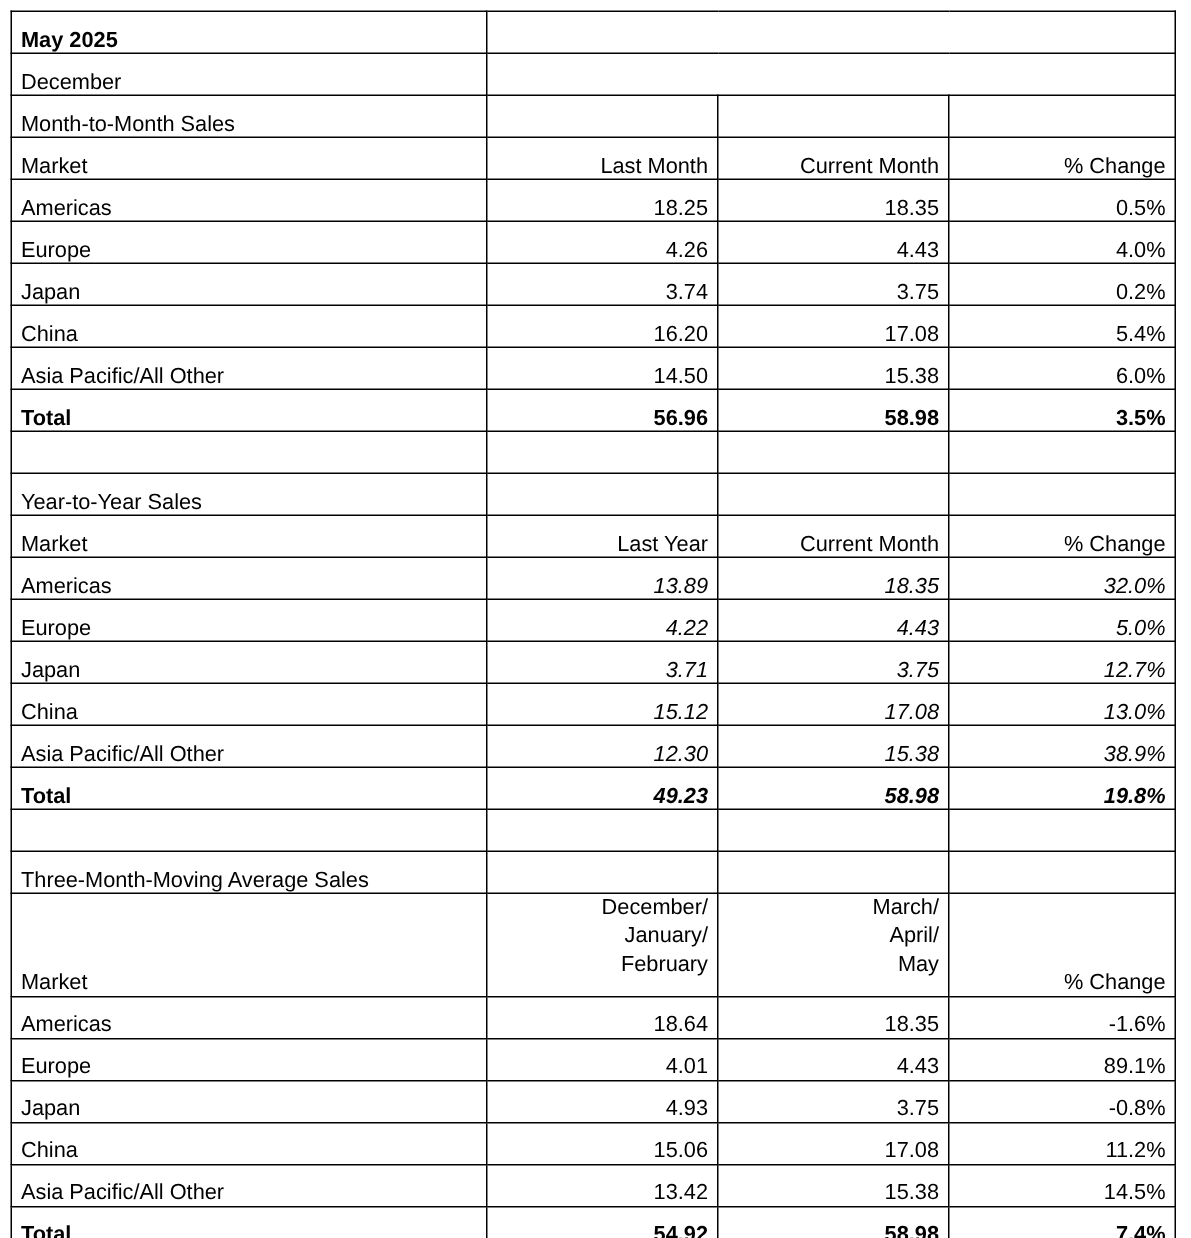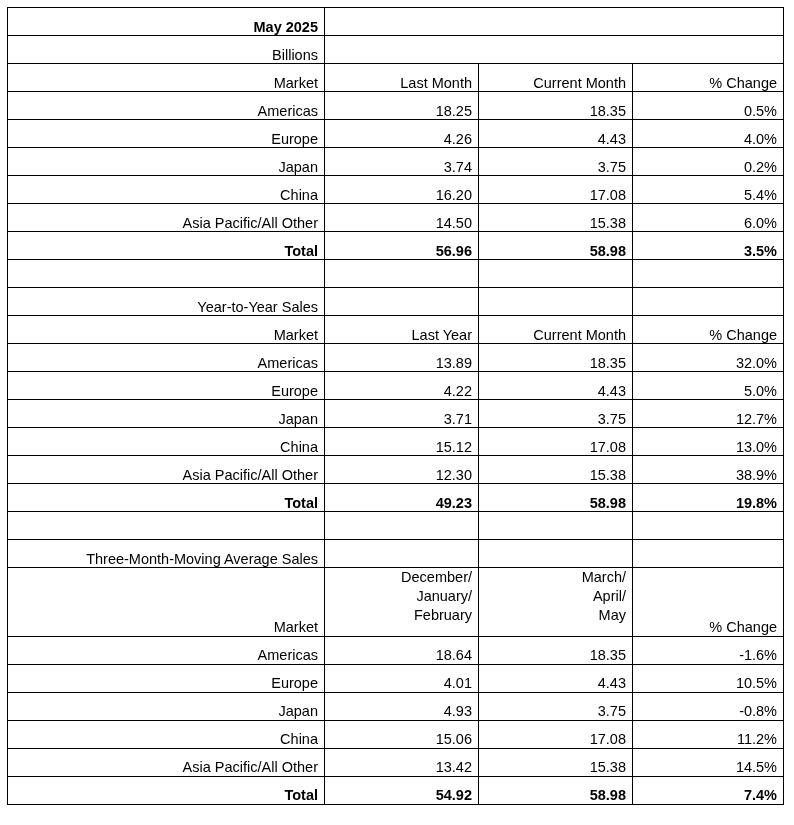--- a/index.html
+++ b/index.html
@@ -44,28 +44,28 @@
     white-space: nowrap;
   }
 
   
   col.c-market  { width: 317px; }
   col.c-prev    { width: 154px; }
   col.c-curr    { width: 154px; }
   col.c-chg     { width: 151px; }
 
   .num   { text-align: right; }
-  .lbl   { text-align: right; }
+  .lbl   { text-align: left; }
   .bold  { font-weight: bold; }
 
   
   td.merged-blank { border-left: 1.1px solid #000; }
 
   
-  td.hi { vertical-align: top; padding-top: 2px; }
+  td.hi { vertical-align: top; padding-top: 2px; font-style: italic; }
 
   
   tr.spacer td { height: 28px; }
 
   
   tr.tallhead td { height: 68px; vertical-align: bottom; }
   tr.tallhead td.stack {
     white-space: normal;
     line-height: 1.30;
     padding-bottom: 11px;
@@ -83,24 +83,30 @@
       <col class="c-curr">
       <col class="c-chg">
     </colgroup>
     <tbody>
 
       <tr>
         <td class="lbl bold">May 2025</td>
         <td class="merged-blank" colspan="3"></td>
       </tr>
       <tr>
-        <td class="lbl">Billions</td>
+        <td class="lbl">December</td>
         <td class="merged-blank" colspan="3"></td>
       </tr>
 
+      <tr>
+        <td class="lbl">Month-to-Month Sales</td>
+        <td></td>
+        <td></td>
+        <td></td>
+      </tr>
       <tr>
         <td class="lbl">Market</td>
         <td class="num">Last Month</td>
         <td class="num">Current Month</td>
         <td class="num">% Change</td>
       </tr>
       <tr>
         <td class="lbl">Americas</td>
         <td class="num">18.25</td>
         <td class="num">18.35</td>
@@ -223,21 +229,21 @@
       <tr>
         <td class="lbl">Americas</td>
         <td class="num">18.64</td>
         <td class="num">18.35</td>
         <td class="num">-1.6%</td>
       </tr>
       <tr>
         <td class="lbl">Europe</td>
         <td class="num">4.01</td>
         <td class="num">4.43</td>
-        <td class="num">10.5%</td>
+        <td class="num">89.1%</td>
       </tr>
       <tr>
         <td class="lbl">Japan</td>
         <td class="num">4.93</td>
         <td class="num">3.75</td>
         <td class="num">-0.8%</td>
       </tr>
       <tr>
         <td class="lbl">China</td>
         <td class="num">15.06</td>

